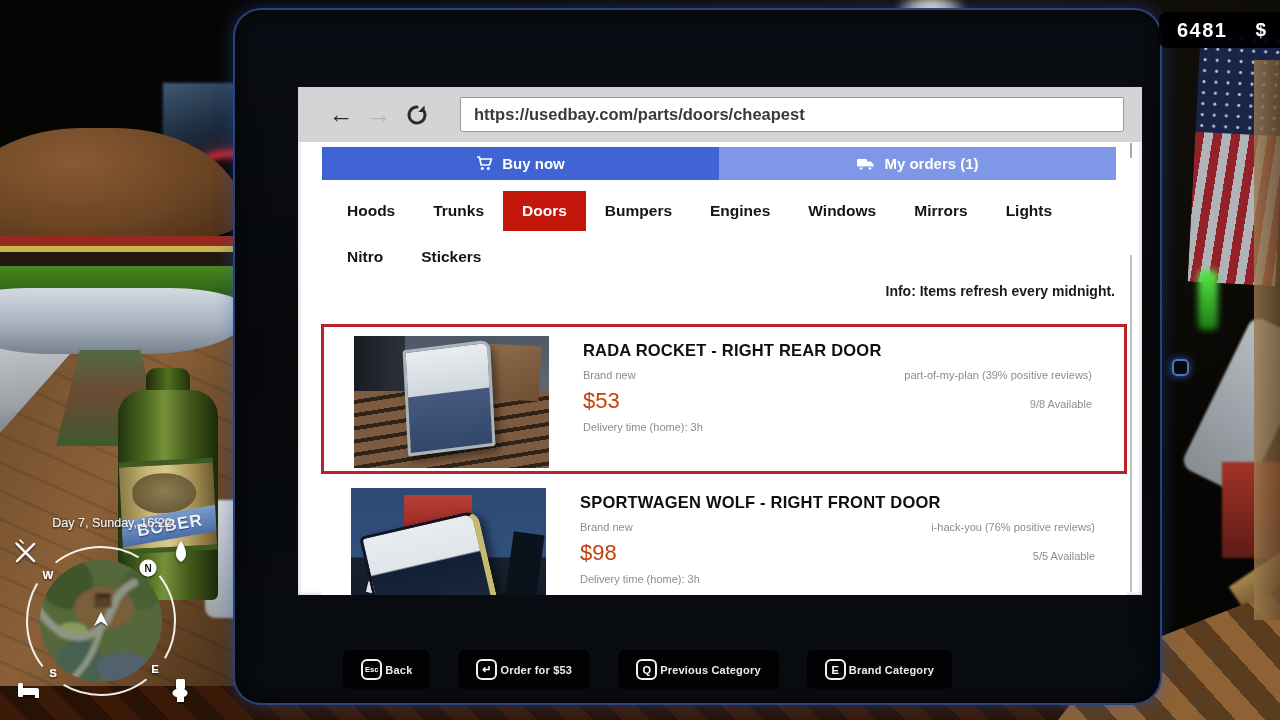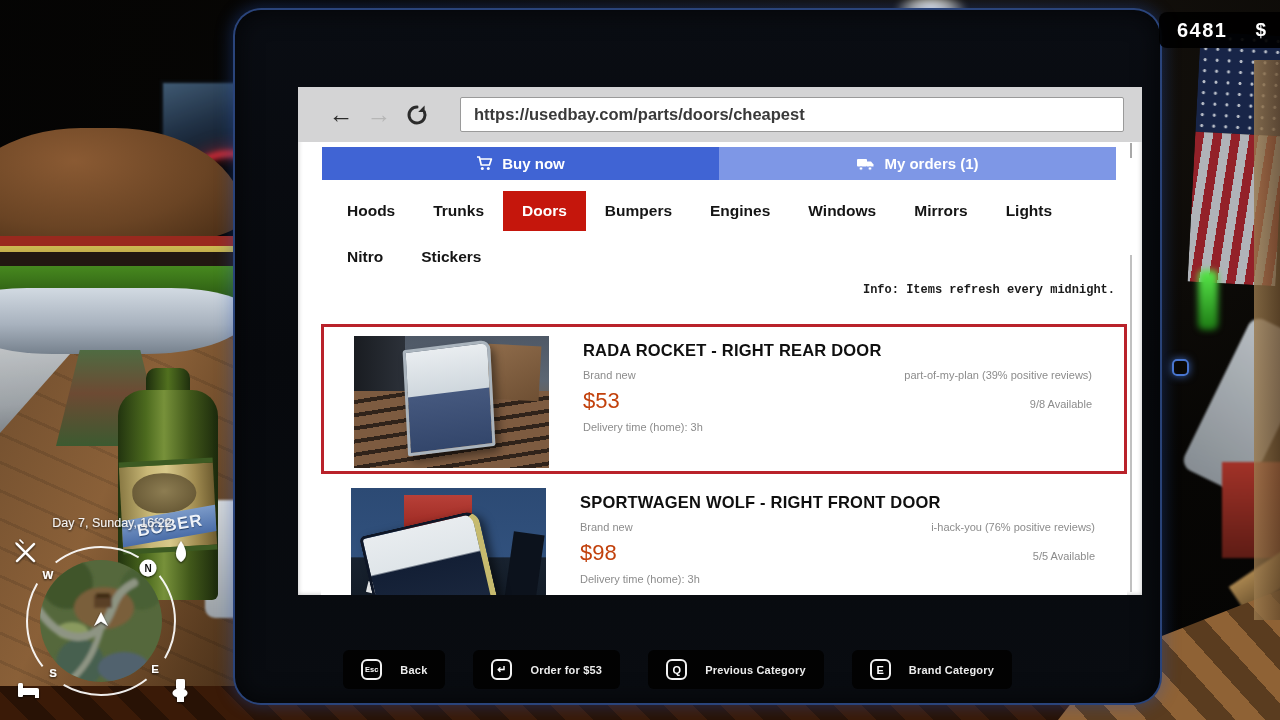--- a/index.html
+++ b/index.html
@@ -125,21 +125,21 @@
   .shop-btn.primary { background:#4064d4; }
   .shop-btn.secondary { background:#7e97e6; }
   .shop-btn svg { display:block; }
 
   
   .tabs { position:absolute; left:30px; top:101px; width:784px; }
   .tab-row { display:flex; height:46px; align-items:center; }
   .tab { padding:11px 19px; font-size:15.5px; font-weight:bold; color:#151515; cursor:pointer; white-space:nowrap; }
   .tab.selected { background:#c5160c; color:#ffffff; }
 
-  .info-line { position:absolute; right:27px; top:196px; font-size:12px; font-weight:bold; color:#1b1b1b;font-family:Liberation Mono, monospace; }
+  .info-line { position:absolute; right:27px; top:196px; font-size:14px; font-weight:bold; color:#1b1b1b; }
 
   
   .card { position:absolute; left:23px; width:806px; height:150px; display:flex;
     padding:9px 30px; background:#ffffff; cursor:pointer; }
   .card.selected { border:3px solid #b9222a; }
   .card-img { width:195px; height:132px; position:relative; overflow:hidden; flex:none; }
   .card-body { flex:1; padding:5px 2px 0 34px; display:flex; flex-direction:column; }
   .card-title { font-size:16.5px; font-weight:bold; color:#0f0f0f; letter-spacing:.2px; margin-bottom:9px; }
   .card-row { display:flex; justify-content:space-between; align-items:baseline; margin-bottom:7px; }
   .muted { color:#8c8c8c; font-size:11px; }
@@ -168,21 +168,21 @@
     background:linear-gradient(180deg,#e8ecef 0%, #dfe5e9 38%, #131f35 40%, #1c2940 100%);
     border:3px solid #0e1626; border-right:6px solid #c6ba6e; border-radius:6px 14px 2px 2px;
     box-shadow:5px 4px 9px rgba(0,0,0,.5); }
   .p2 .paper { position:absolute; width:17px; height:11px; background:#e7e9ea; }
 
   .scrollbar-thumb { position:absolute; left:832px; top:168px; width:2px; height:337px; background:#c0c0c0; }
   .scrollbar-top { position:absolute; left:832px; top:56px; width:2px; height:15px; background:#a8a8a8; }
 
   
   .hotkeys { position:absolute; left:108px; top:640px; display:flex; gap:28px; }
-  .hotkey { display:flex; align-items:center; gap:18px; background:#020202;
+  .hotkey { display:flex; align-items:center; gap:3px; background:#020202;
     border-radius:6px; height:39px; padding:0 18px; cursor:pointer; }
   .keycap { min-width:21px; height:21px; border:2px solid #f2f2f2; border-radius:6px;
     display:flex; align-items:center; justify-content:center;
     color:#ffffff; font-size:11px; font-weight:bold; padding:0 2px; }
   .keycap.small { font-size:7.5px; }
   .hotkey-label { color:#ececec; font-size:11px; font-weight:bold; letter-spacing:.2px; }
 
   
   .money { position:absolute; right:0; top:12px; height:36px; min-width:113px;
     background:rgba(0,0,0,.93); border-radius:8px 0 0 8px;

